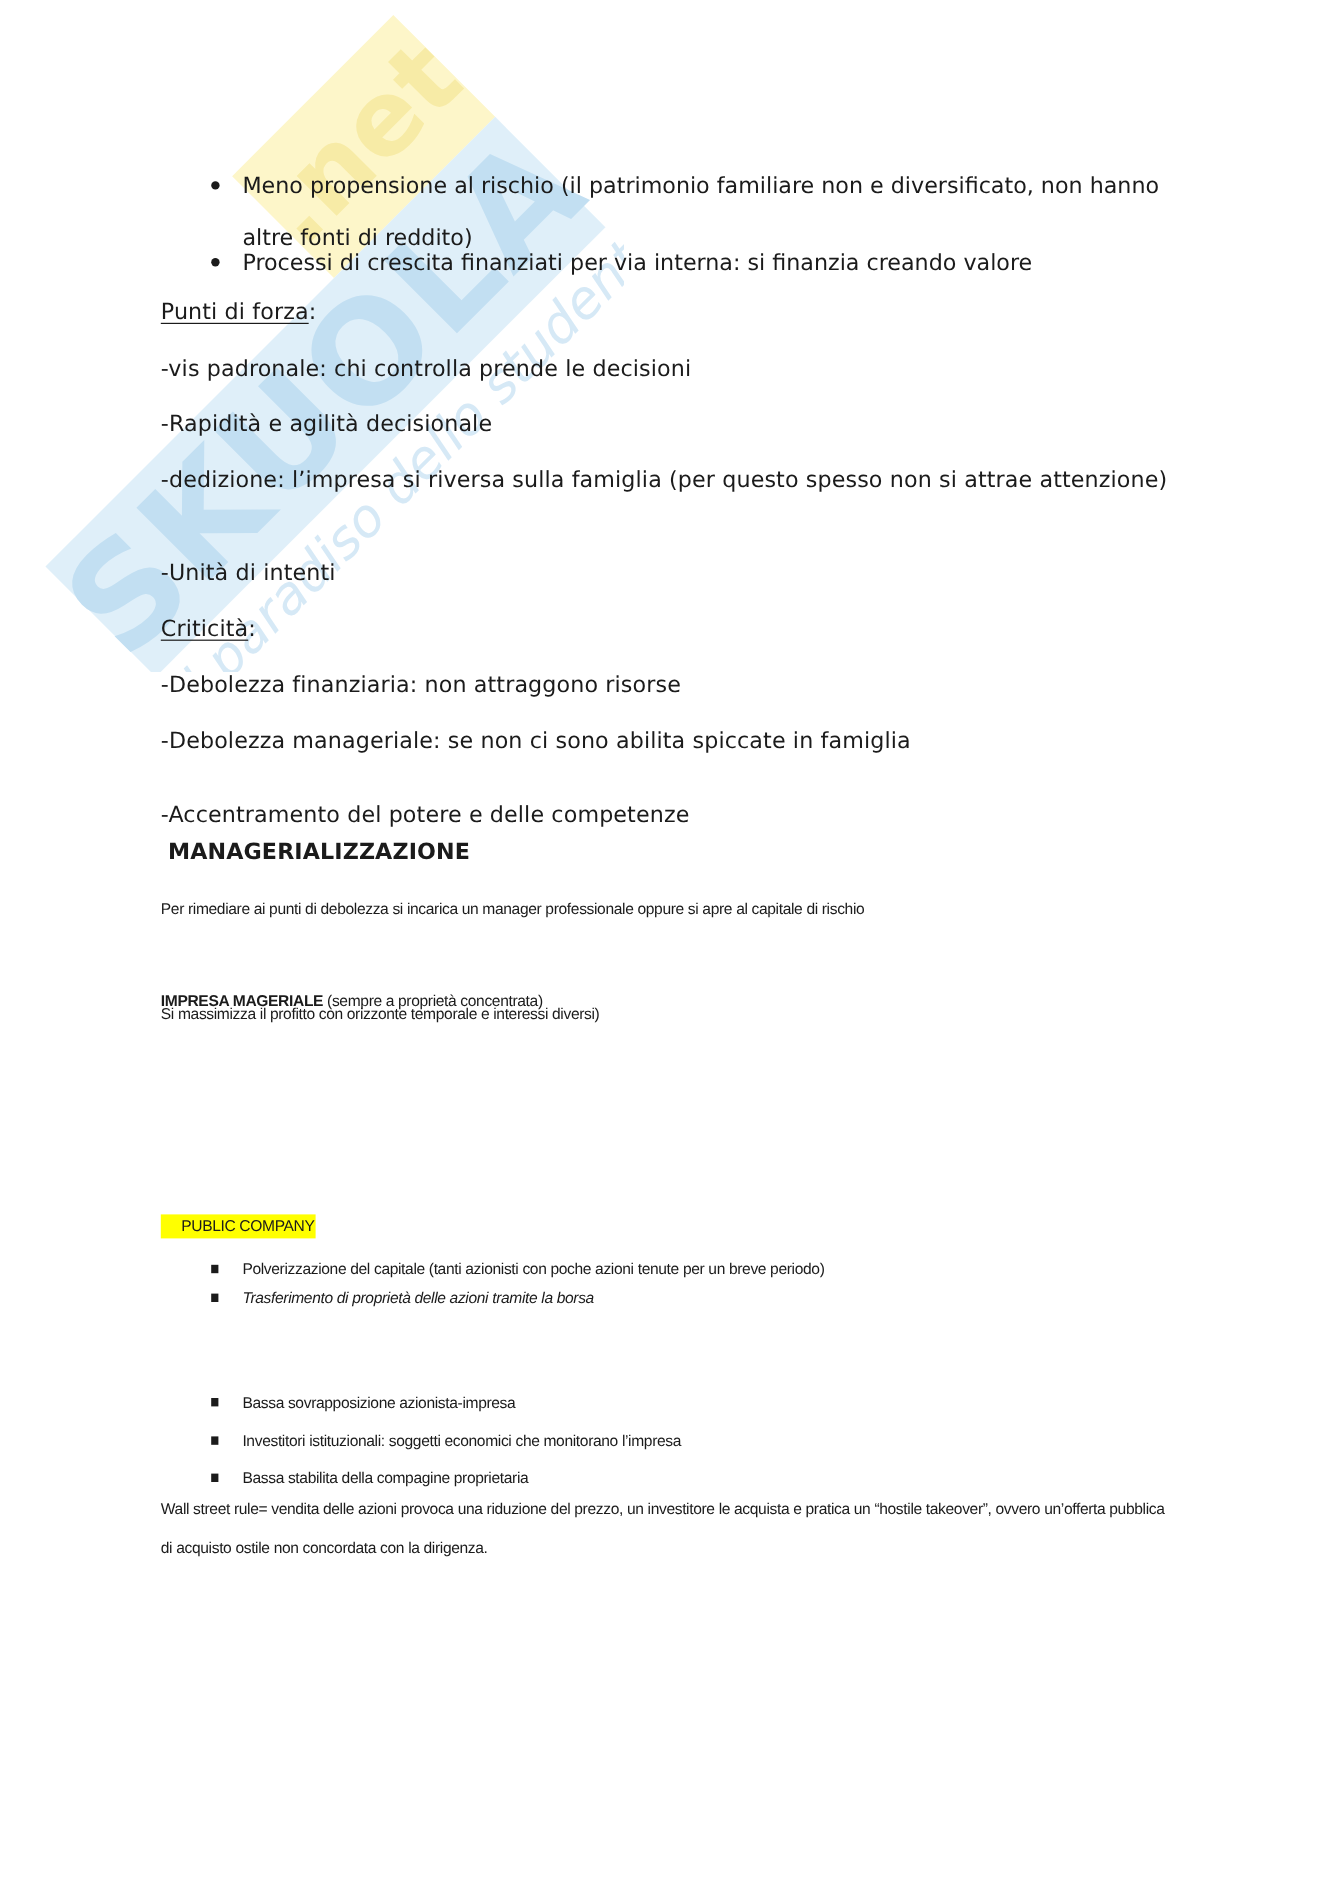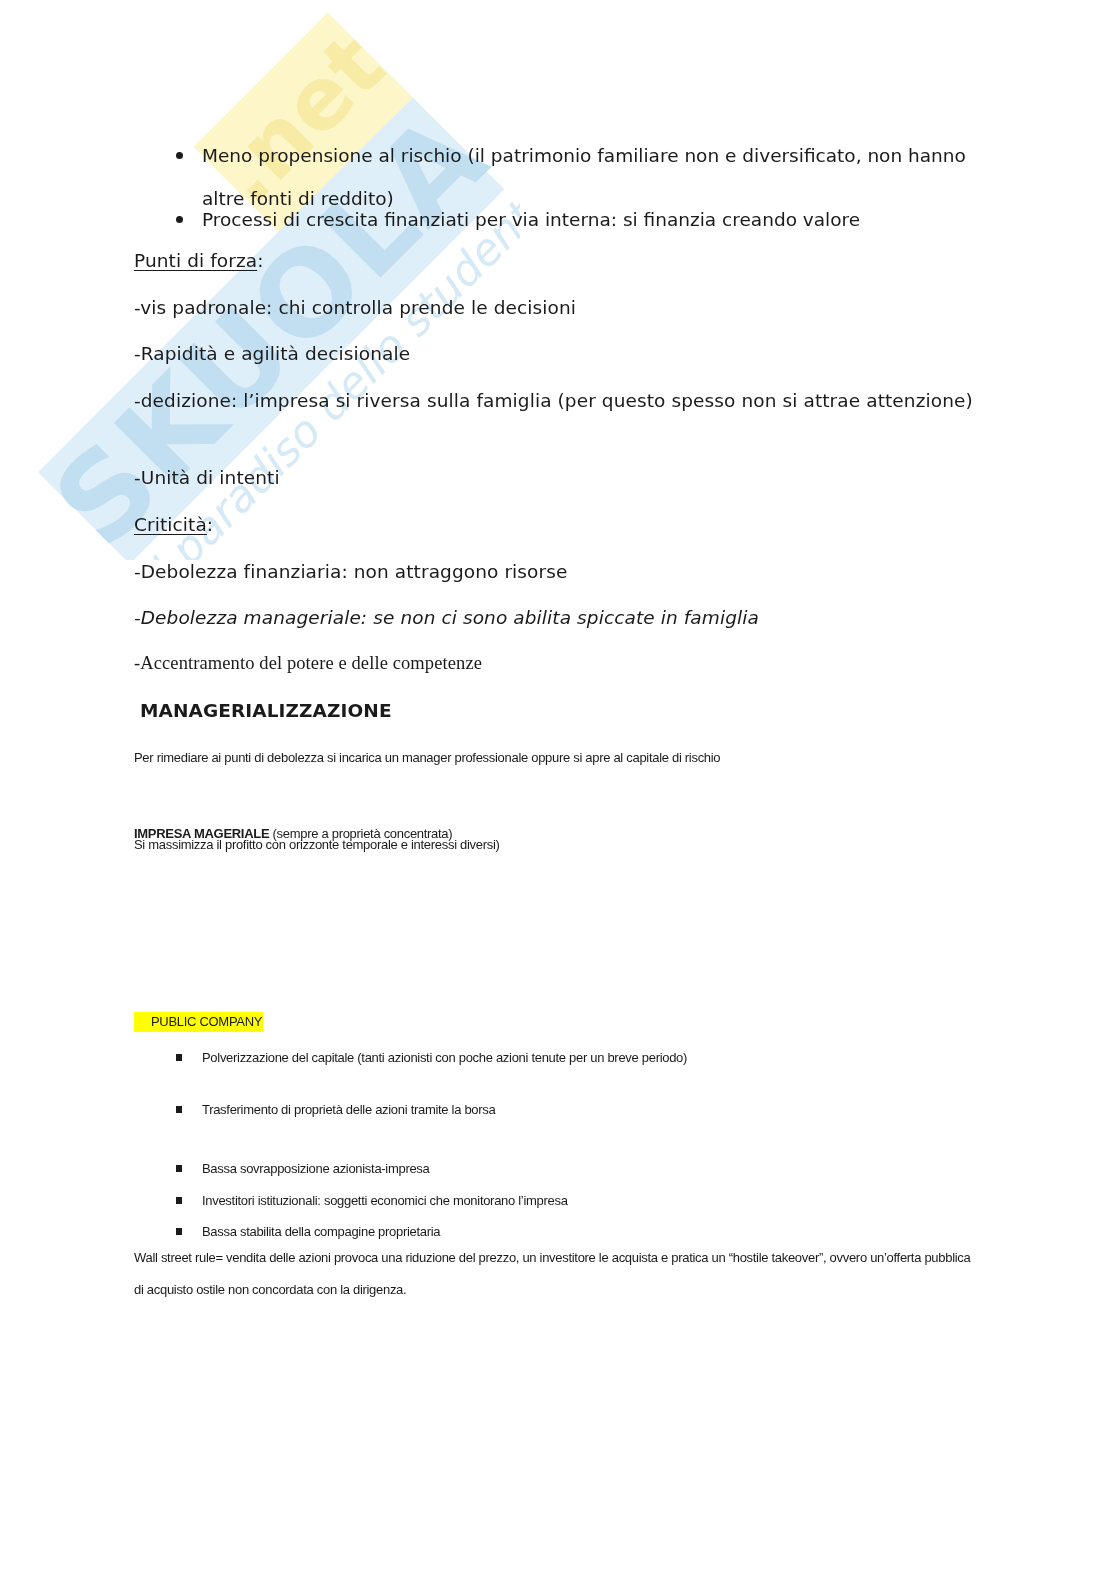--- a/index.html
+++ b/index.html
@@ -126,36 +126,36 @@
   </div>
   <div class="line" style="top:292px;">-vis padronale: chi controlla prende le decisioni</div>
   <div class="line" style="top:338px;">-Rapidità e agilità decisionale</div>
   <div class="line wrap" style="top:385px;">-dedizione: l’impresa si riversa sulla famiglia (per questo spesso non si attrae attenzione)</div>
   <div class="line" style="top:462px;">-Unità di intenti</div>
 
   <div class="line" style="top:509px;">
     <span class="underline">Criticità</span><span>:</span>
   </div>
   <div class="line" style="top:556px;">-Debolezza finanziaria: non attraggono risorse</div>
-  <div class="line" style="top:602px;font-style:italic;">-Debolezza manageriale: se non ci sono abilita spiccate in famiglia</div>
-  <div class="line" style="top:648px;font-family:Liberation Serif, serif;">-Accentramento del potere e delle competenze</div>
+  <div class="line" style="top:602px;">-Debolezza manageriale: se non ci sono abilita spiccate in famiglia</div>
+  <div class="line" style="top:664px;">-Accentramento del potere e delle competenze</div>
 
   <div class="line bold" style="top:695px; left:140px;">MANAGERIALIZZAZIONE</div>
   <div class="line wrap condensed" style="top:742px; width:840px;">Per rimediare ai punti di debolezza si incarica un manager professionale oppure si apre al capitale di rischio</div>
 
   <div class="line condensed" style="top:818px;">
     <span class="bold">IMPRESA MAGERIALE</span><span> (sempre a proprietà concentrata)</span>
   </div>
   <div class="line condensed" style="top:829px;">Si massimizza il profitto con orizzonte temporale e interessi diversi)</div>
 
   <div class="line condensed" style="top:1006px;">
     <span class="highlight">PUBLIC COMPANY</span>
   </div>
 
-  <div class="bullet-item condensed" style="top:1088px;">
+  <div class="bullet-item condensed" style="top:1060px;font-style:italic;">
     <span class="bullet-glyph"><span class="square"></span></span>
     <span>Trasferimento di proprietà delle azioni tramite la borsa</span>
   </div>
   <div class="bullet-item condensed" style="top:1036px;">
     <span class="bullet-glyph"><span class="square"></span></span>
     <span>Polverizzazione del capitale (tanti azionisti con poche azioni tenute per un breve periodo)</span>
   </div>
   <div class="bullet-item condensed" style="top:1147px;">
     <span class="bullet-glyph"><span class="square"></span></span>
     <span>Bassa sovrapposizione azionista-impresa</span>

